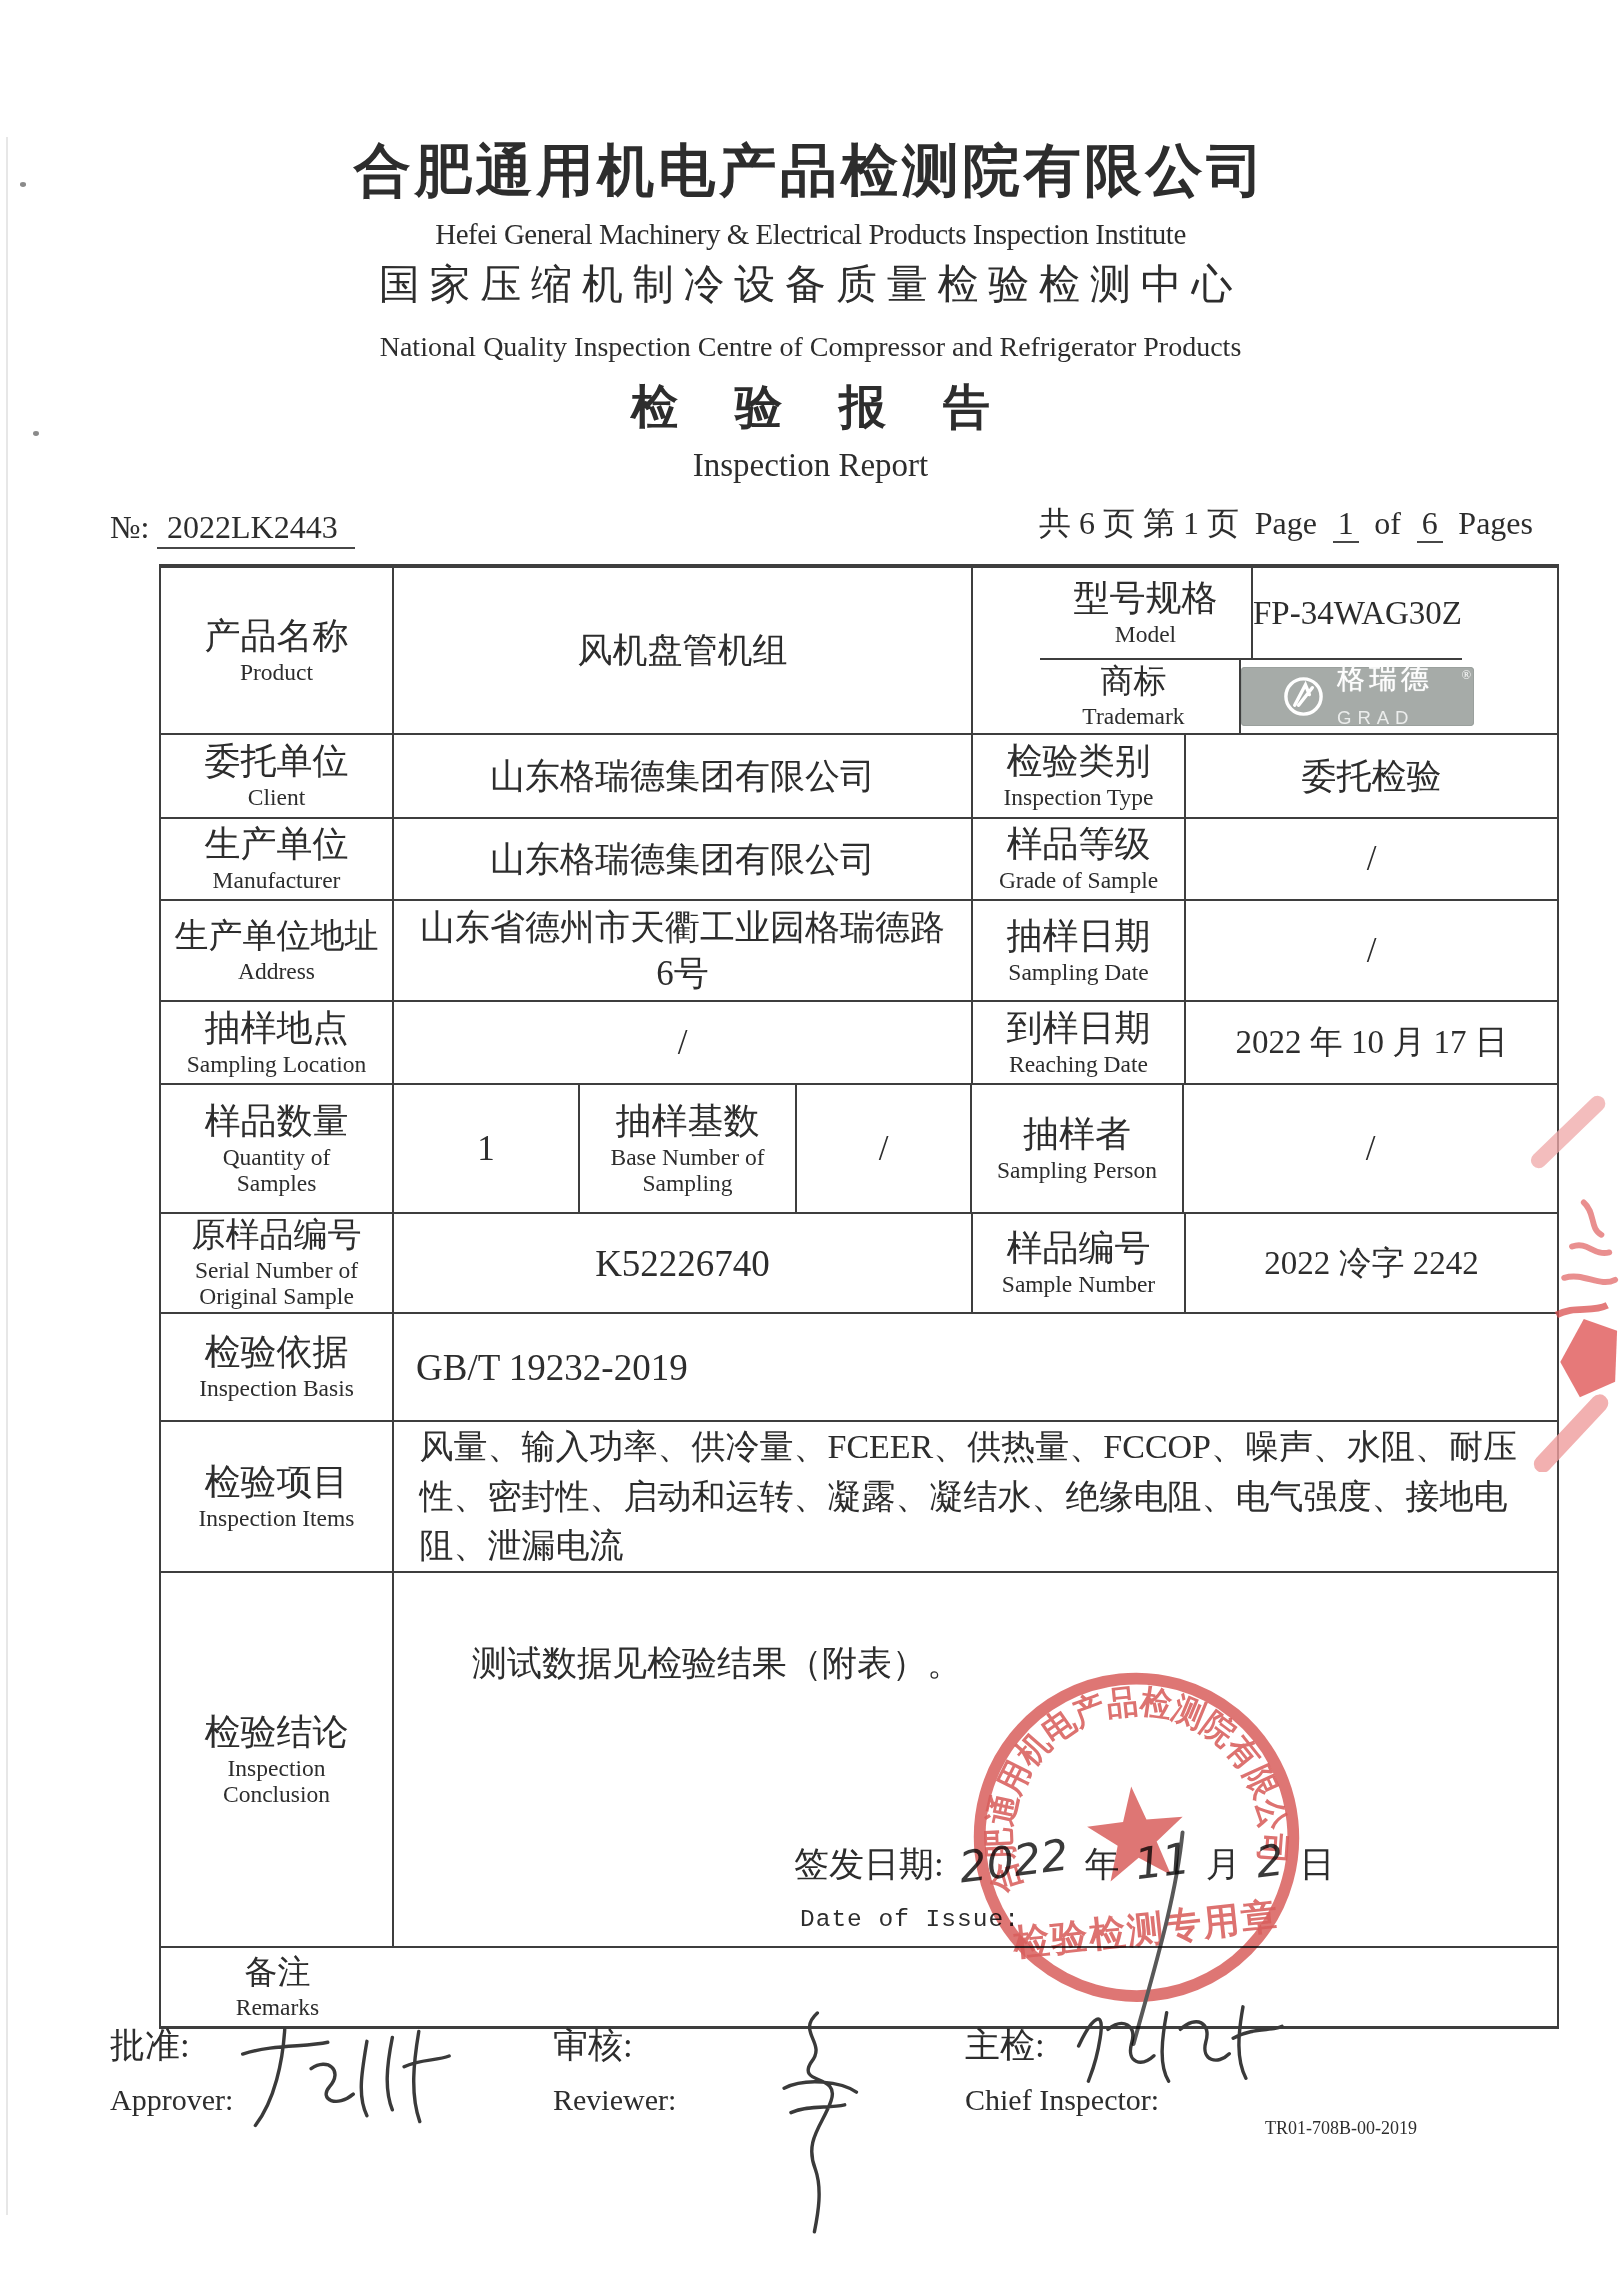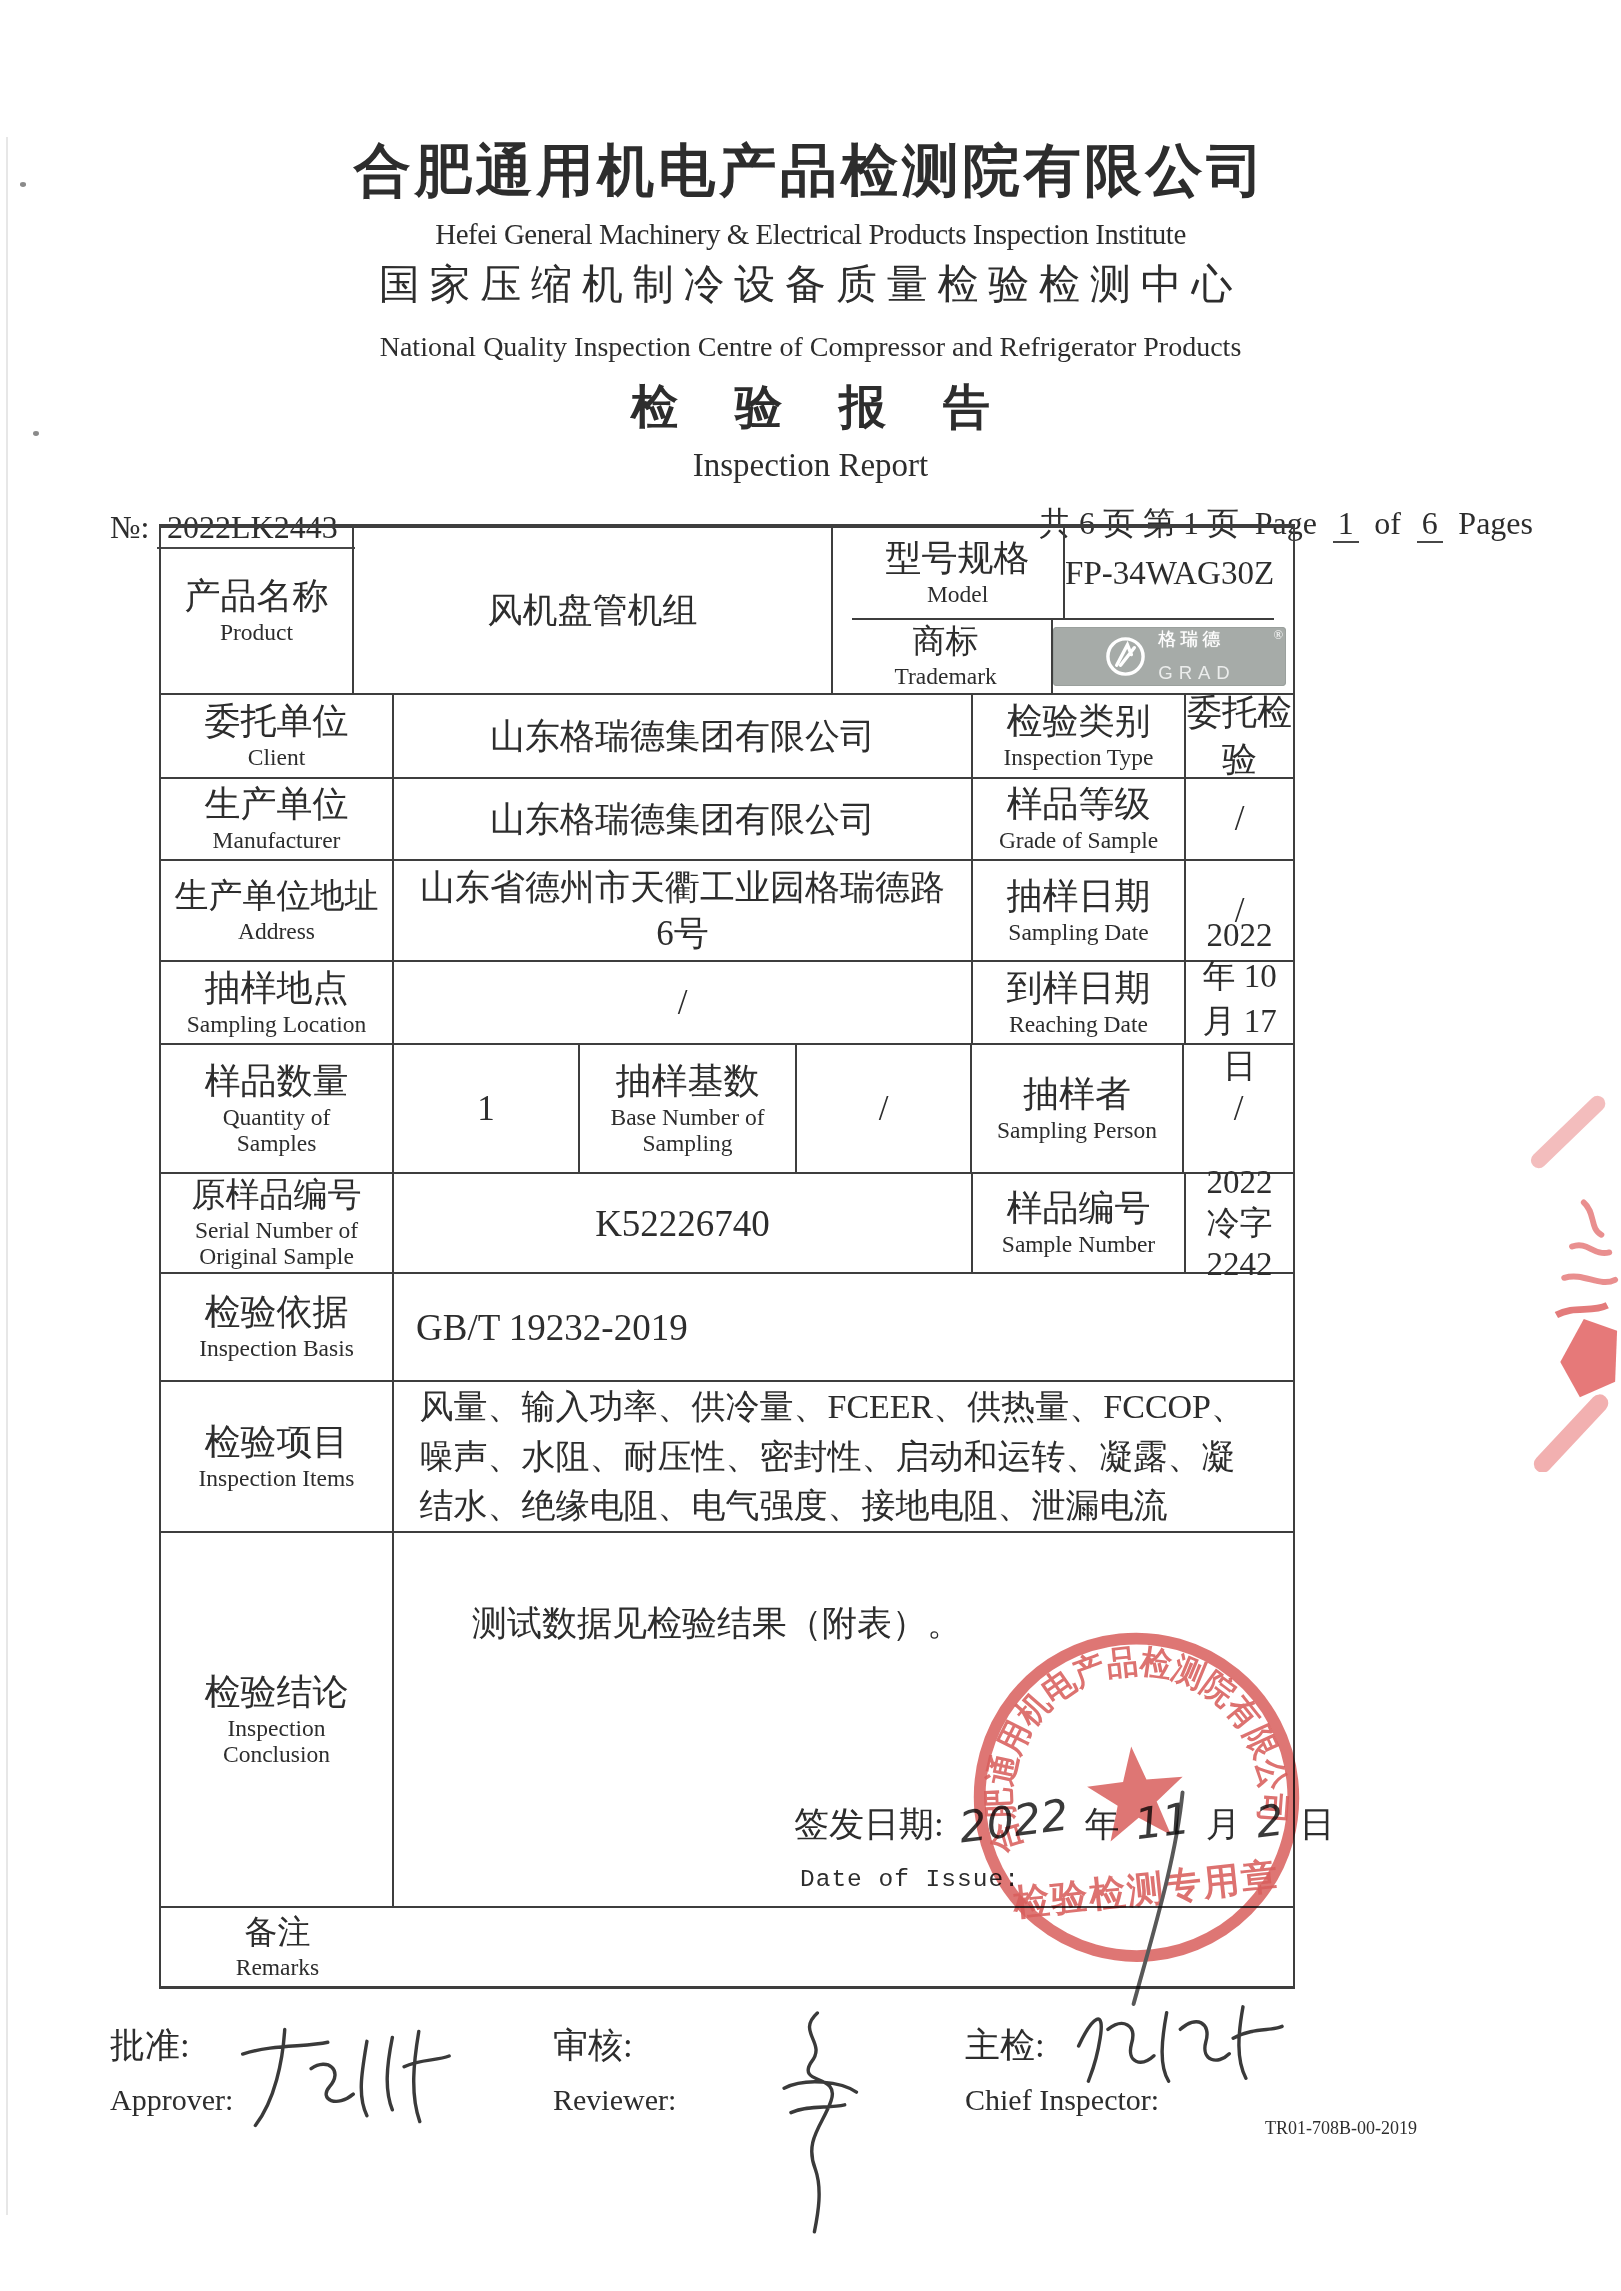--- a/index.html
+++ b/index.html
@@ -14,21 +14,21 @@
   .title-cn-wrap{top:376px;}
   .title-cn{display:inline-block;font-size:47px;font-weight:bold;letter-spacing:57px;margin-right:-57px;}
   .title-en{top:447px;font-size:33px;}
   .no-row{position:absolute;top:502px;left:-49px;width:1423px;display:flex;
           justify-content:space-between;font-size:32px;align-items:flex-end;}
   .no-num{border-bottom:2px solid #474747;padding:0 17.6px 2px 9.8px;margin-left:7.8px;}
   .no-right span{margin-left:7.8px;}
   .u{border-bottom:2px solid #474747;padding:0 4.9px;}
 
   
-  .tbl{position:absolute;top:524px;left:0;width:1136px;box-sizing:border-box;
+  .tbl{position:absolute;top:564px;left:0;width:1400px;box-sizing:border-box;
        border:2px solid #3e3e3e;border-top-width:4.9px;border-bottom-width:3.9px;}
   .tr{display:flex;border-bottom:2px solid #3e3e3e;box-sizing:border-box;}
   .tr:last-child{border-bottom:none;}
   .td{border-right:2px solid #3e3e3e;box-sizing:border-box;display:flex;flex-direction:column;
       justify-content:center;align-items:center;text-align:center;}
   .td:last-child{border-right:none;}
   .lbl-cn{font-size:36px;line-height:1.12;}
   .lbl-en{font-size:23.5px;line-height:1.12;margin-top:2.9px;}
   .val{font-size:35px;}
   .w-a{width:233px;}.w-b{width:579px;}.w-c{width:213px;}.w-d{flex:1;}
@@ -45,21 +45,21 @@
   .narrow2{max-width:196px;}
   .addr{line-height:1.3;padding:0 15px;}
   .basis-cell{align-items:flex-start;padding-left:22px;font-size:37px;}
   .items-cell{align-items:flex-start;text-align:left;padding:9.8px 25.5px;font-size:34px;line-height:1.46;}
   .remarks-cell{font-size:33px;}
 
   
   .badge{width:233px;height:59px;background:#a6aba8;border-radius:3.9px;display:flex;align-items:center;
          justify-content:center;gap:11.8px;position:relative;box-shadow:0 0 0 1px #9aa09d inset;}
   .badge-txt{display:flex;flex-direction:column;align-items:flex-start;line-height:1;}
-  .badge-cn{color:#fdfdfd;font-size:18px;letter-spacing:3.9px;text-shadow:0 0 1px #fff;}
+  .badge-cn{color:#fdfdfd;font-size:28px;letter-spacing:3.9px;text-shadow:0 0 1px #fff;}
   .badge-en{color:rgba(255,255,255,0.78);font-size:18.6px;letter-spacing:5.9px;margin-top:16px;
             font-family:"Liberation Sans","DejaVu Sans",sans-serif;}
   .badge-reg{position:absolute;top:1px;right:2.9px;color:#fdfdfd;font-size:12.7px;}
 
   
   .concl-cell{position:relative;display:block;padding:0;}
   .concl-text{position:absolute;left:78px;top:67px;font-size:35px;}
   .issue-line{position:absolute;left:400px;top:263px;font-size:35px;display:flex;
               align-items:baseline;gap:15.7px;white-space:nowrap;}
   .hand{font-family:"DejaVu Sans",sans-serif;font-style:italic;font-size:43px;color:#3a3a3a;

